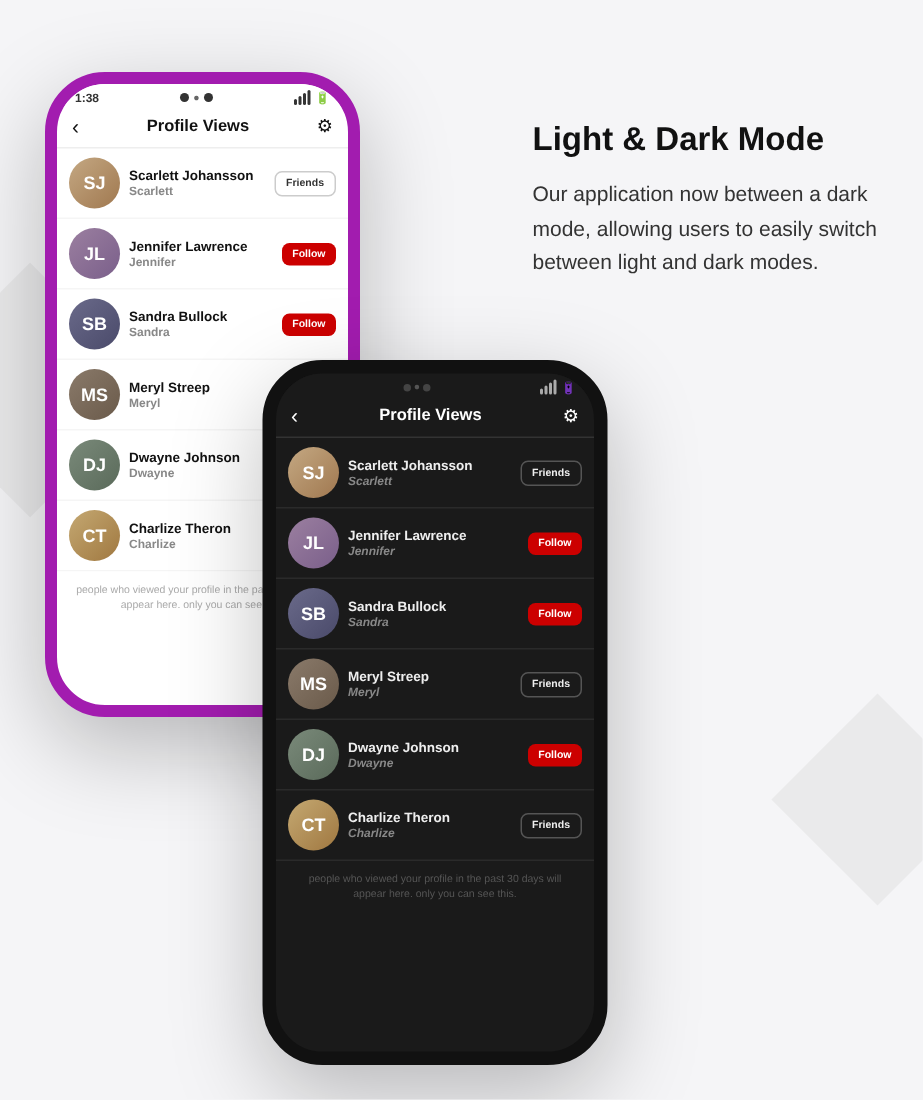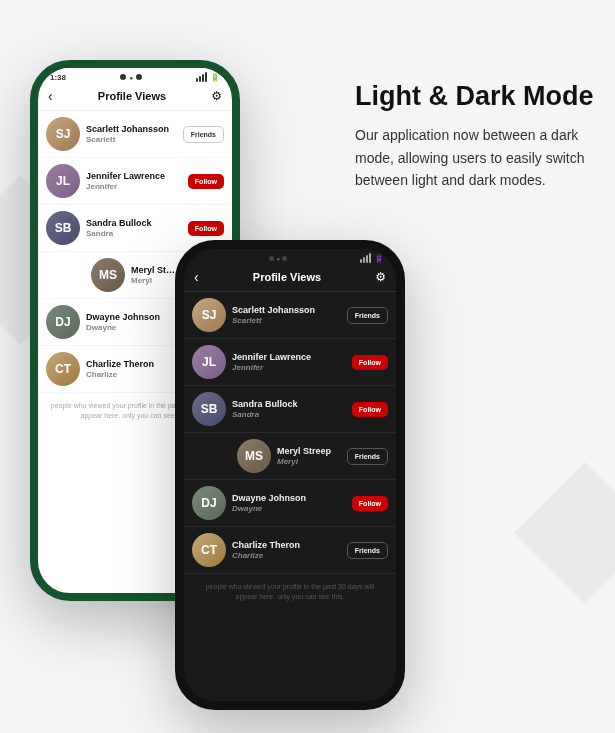--- a/index.html
+++ b/index.html
@@ -48,21 +48,21 @@
 
     
     .right-text {
       position: absolute;
       right: 10px;
       top: 80px;
       width: 250px;
       z-index: 2;
     }
     .right-text h2 {
-      font-size: 27px;
+      font-size: 22px;
       font-weight: 800;
       color: #111;
       line-height: 1.2;
       margin-bottom: 12px;
     }
     .right-text p {
       font-size: 14px;
       color: #333;
       line-height: 1.6;
     }
@@ -71,25 +71,25 @@
     .phone {
       position: absolute;
       border-radius: 40px;
       overflow: hidden;
       box-shadow: 0 20px 60px rgba(0,0,0,0.25);
     }
 
     
     .phone-light {
       width: 210px;
-      height: 541px;
+      height: 430px;
       left: 30px;
-      top: 60px;
+      top: 48px;
       background: #fff;
-      border: 8px solid #14532d;
+      border: 8px solid #a21caf;
       z-index: 3;
     }
 
     
     .phone-dark {
       width: 230px;
       height: 470px;
       left: 175px;
       top: 240px;
       background: #1a1a1a;
@@ -257,21 +257,21 @@
       font-size: 7px;
       line-height: 1.4;
     }
     .phone-light .phone-footer-text { color: #aaa; }
     .phone-dark .phone-footer-text { color: #555; }
 
     
     .av-scarlett { background: linear-gradient(135deg, #c4a882, #a07850); }
     .av-jennifer { background: linear-gradient(135deg, #9b7fa0, #7a5f8a); }
     .av-sandra { background: linear-gradient(135deg, #6a6a8a, #4a4a6a); }
-    .av-meryl { background: linear-gradient(135deg, #8a7a6a, #6a5a4a); margin-left: 45px; }
+    .av-meryl { background: linear-gradient(135deg, #8a7a6a, #6a5a4a); }
     .av-dwayne { background: linear-gradient(135deg, #7a8a7a, #5a6a5a); text-align: center; }
     .av-charlize { background: linear-gradient(135deg, #c4a872, #a07840); }
   </style>
 </head>
 <body>
 
 <div class="bg-shape-left"></div>
 <div class="bg-shape-right"></div>
 
 <div class="page-container">

